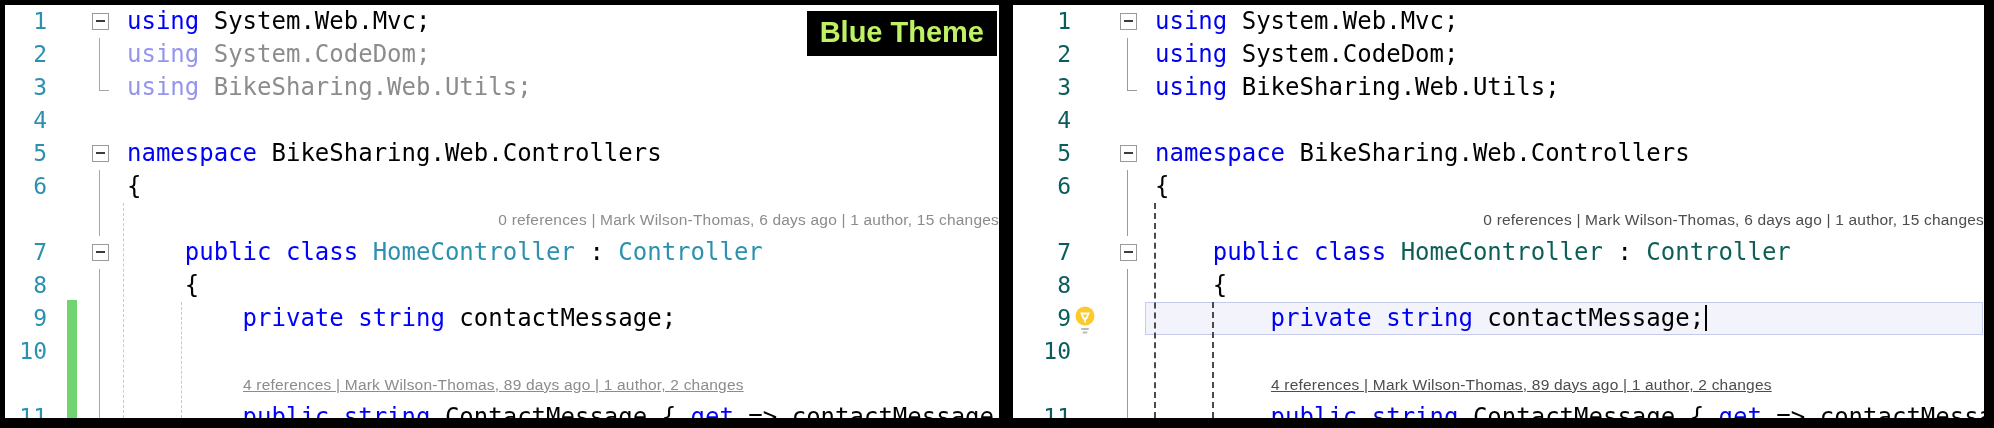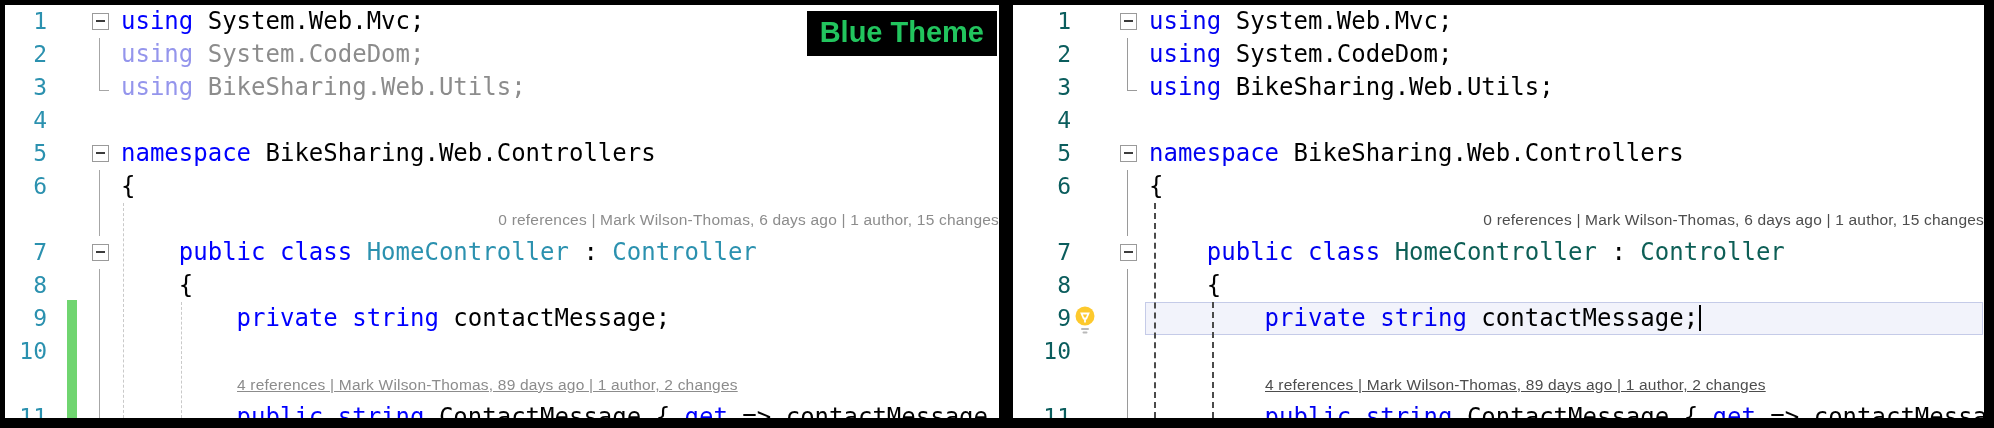--- a/index.html
+++ b/index.html
@@ -6,21 +6,21 @@
   .frame{position:relative;width:1994px;height:428px;background:#000;overflow:hidden;
          font-family:"DejaVu Sans Mono",monospace;}
   .pane{position:absolute;top:5px;height:413px;background:#ffffff;overflow:hidden;}
   .pane.left{left:5px;width:994px;}
   .pane.right{left:1013px;width:971px;}
 
   .row{display:flex;height:33px;line-height:33px;position:relative;}
   .num{flex:none;width:var(--numw,42px);text-align:right;font-size:23px;color:var(--num,#2B91AF);}
   .margin{flex:none;width:var(--marw,40px);position:relative;}
   .fold{flex:none;width:26px;position:relative;}
-  .code{flex:1;font-size:24px;white-space:pre;position:relative;z-index:1;padding-left:8px;color:var(--pl,#000);}
+  .code{flex:1;font-size:24px;white-space:pre;position:relative;z-index:1;padding-left:8px;color:var(--pl,#000);margin-left:6px;}
 
   .kw{color:var(--kw,#0000FF);} .pl{color:var(--pl,#000);} .ty{color:var(--ty,#2B91AF);}
   .fkw{color:var(--fkw,#9495EC);} .fpl{color:var(--fpl,#8C8C8C);}
 
   .code.lens{font-family:"Liberation Sans",sans-serif;font-size:15.5px;color:var(--lens,#8C8C8C);
              white-space:pre;letter-spacing:.2px;}
   .code.lens.ind1{padding-left:66px;text-align:right;} .code.lens.ind2{padding-left:124px;text-decoration:underline;}
 
   .fold-box{width:15px;height:15px;margin:8px 0 0 5px;border:1px solid #9a9a9a;background:#fff;position:relative;}
   .fold-box::after{content:"";position:absolute;left:3px;right:3px;top:6px;height:2px;background:#3c3c3c;}
@@ -34,21 +34,21 @@
 
   .change-bar{position:absolute;left:62px;top:295px;bottom:0;width:10px;background:var(--chg,#70D570);z-index:3;}
 
   .cur-line{position:absolute;left:132px;right:1px;top:0;height:31px;border:1px solid var(--clb,#C5CBE8);
             background:var(--clf,#F2F3FB);z-index:0;}
 
   .caret{display:inline-block;width:2px;height:26px;background:#000;vertical-align:-5px;margin-left:1px;}
 
   .bulb{position:absolute;left:1px;top:3px;width:28px;height:30px;}
 
-  .theme-label{position:absolute;top:6px;right:2px;background:#000;color:#22c55e;z-index:5;
+  .theme-label{position:absolute;top:6px;right:2px;background:#000;color:#bef264;z-index:5;
                font-family:"Liberation Sans",sans-serif;font-weight:bold;font-size:29px;
                padding:5px 13px 7px 13px;white-space:nowrap;}
 </style>
 </head>
 <body>
 
 <div class="frame">
 
   <div class="pane left" style="--numw: 42px; --marw: 40px; --num: #2B91AF; --kw: #0000FF; --ty: #2B91AF; --pl: #000000; --fkw: #9495EC; --fpl: #8C8C8C; --lens: #8C8C8C; --guide: #C9C9C9; --struct: #A6A6A6; --chg: #70D570;">
     <div class="rows">

